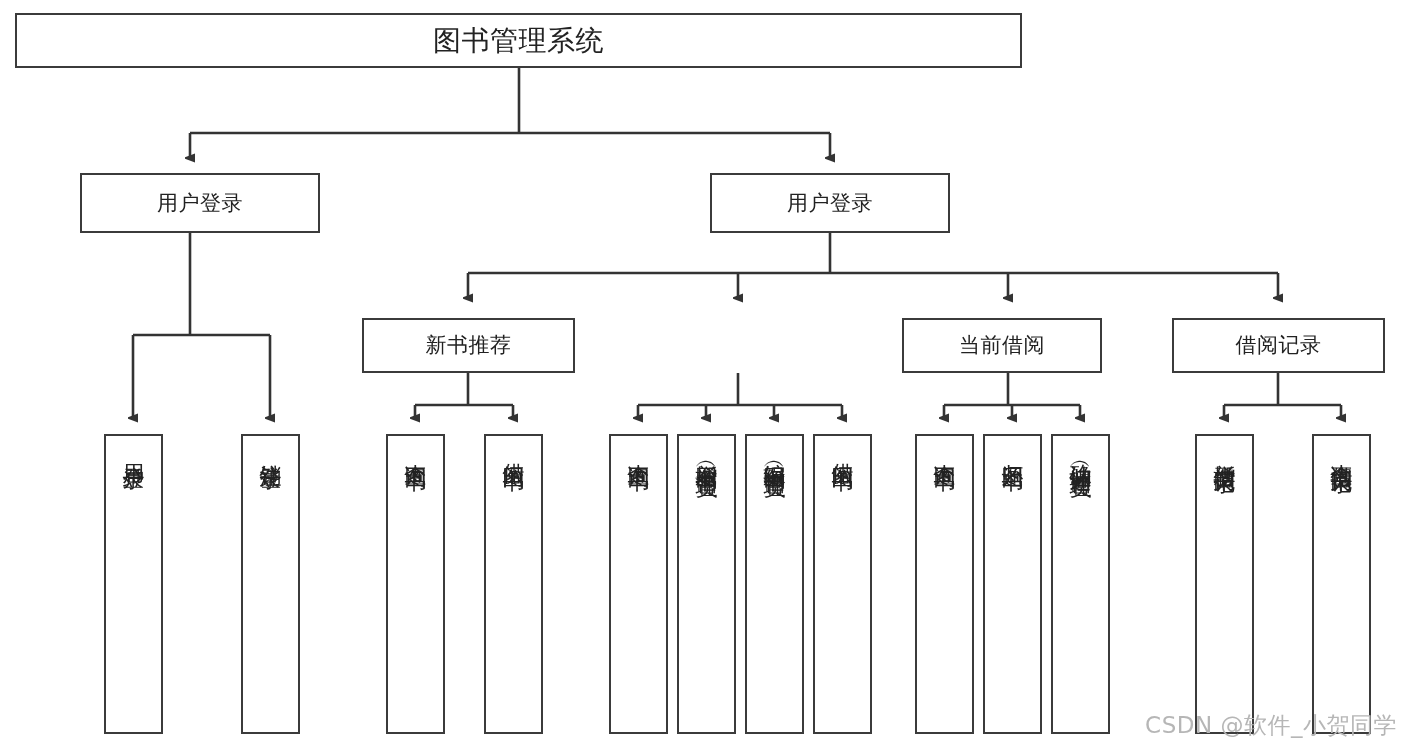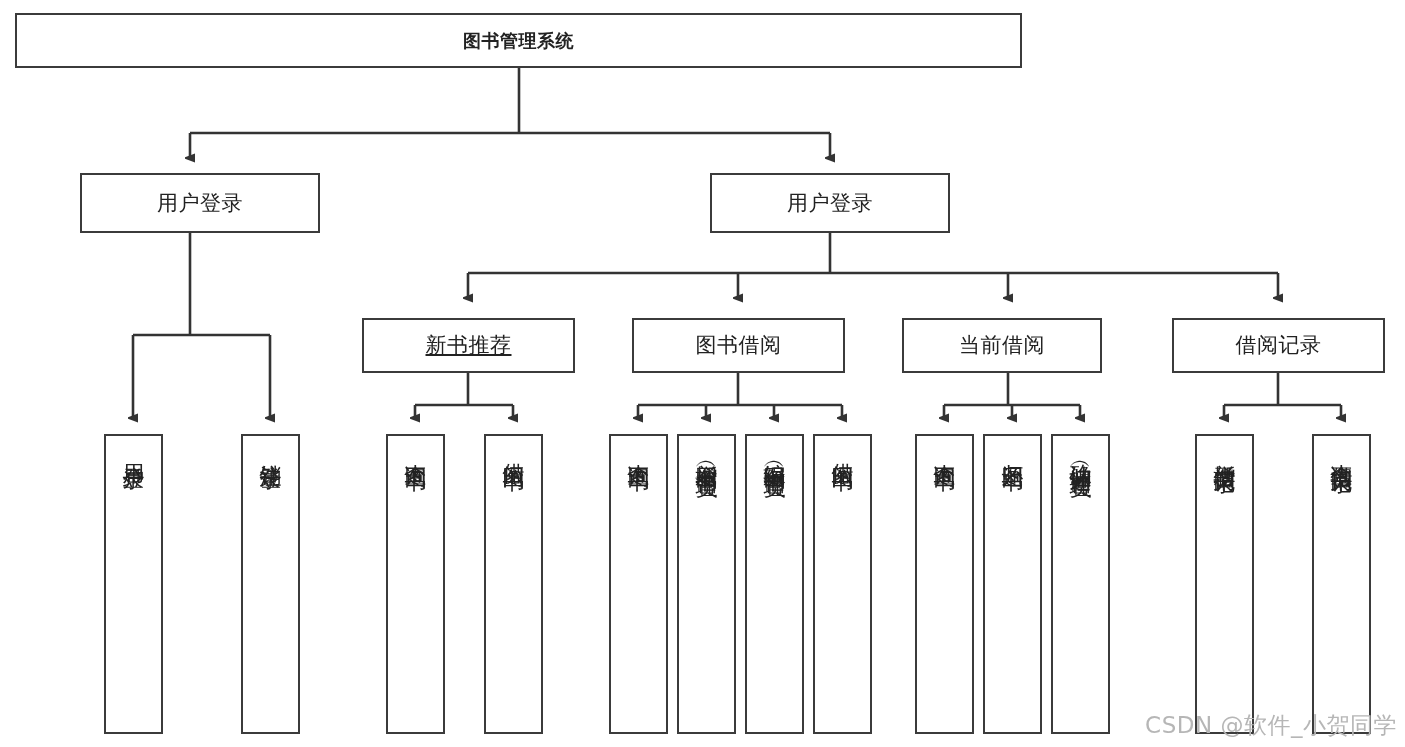--- a/index.html
+++ b/index.html
@@ -42,22 +42,21 @@
     line-height: 1.18;
     color: #222222;
     white-space: pre;
   }
   
   .node.horiz .node-label {
     font-size: 21px;
     letter-spacing: 0.5px;
   }
   .node.root .node-label {
-    font-size: 18px;
-    font-weight: bold;
+    font-size: 28px;
   }
   
   .node.vert {
     align-items: flex-start;
     padding-top: 10px;
   }
   .node.vert .node-label {
     writing-mode: vertical-rl;
     text-orientation: upright;
     font-size: 22px;
@@ -136,27 +135,24 @@
   </div>
 
   <div class="node horiz" style="left:80px; top:173px; width:240px; height:60px;">
     <span class="node-label">用户登录</span>
   </div>
 
   <div class="node horiz" style="left:710px; top:173px; width:240px; height:60px;">
     <span class="node-label">用户登录</span>
   </div>
 
-  <div class="node horiz" style="left:362px; top:318px; width:213px; height:55px;text-decoration:underline;">
+  <div class="node horiz" style="left:362px; top:318px; width:213px; height:55px;">
     <span class="node-label">新书推荐</span>
   </div>
 
-  <div class="node horiz" style="left:632px; top:318px; width:213px; height:55px;">
-    <span class="node-label">图书借阅</span>
-  </div>
 
   <div class="node horiz" style="left:902px; top:318px; width:200px; height:55px;">
     <span class="node-label">当前借阅</span>
   </div>
 
   <div class="node horiz" style="left:1172px; top:318px; width:213px; height:55px;">
     <span class="node-label">借阅记录</span>
   </div>
 
   <div class="node vert" style="left:104px; top:434px; width:59px; height:300px;">

